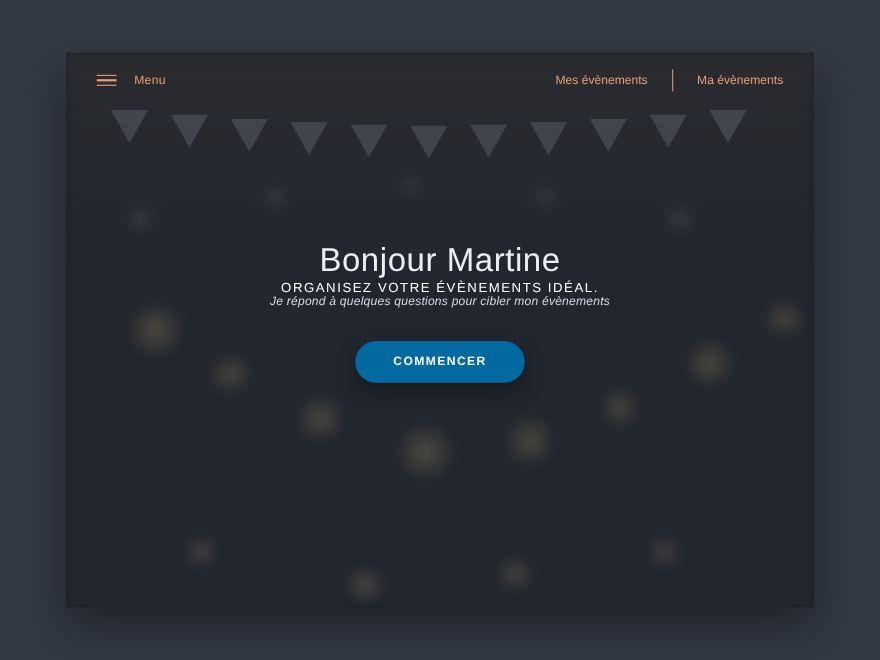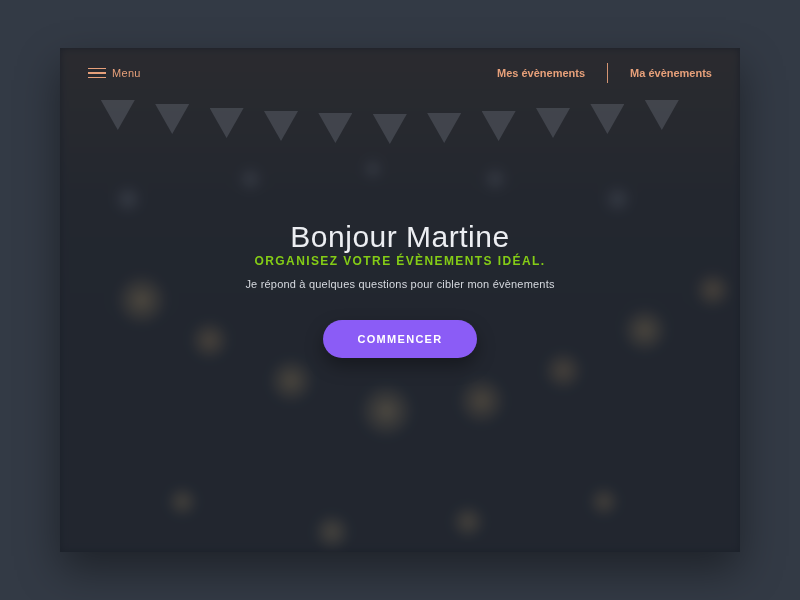--- a/index.html
+++ b/index.html
@@ -54,59 +54,59 @@
     clip-path: polygon(0 0, 100% 0, 50% 100%);
   }
   .header {
     position: relative;
     height: 50px;
     display: flex; align-items: center;
     padding: 0 28px;
     z-index: 3;
   }
   .menu-btn {
-    display: flex; align-items: center; gap: 6px;
+    display: flex; align-items: center; gap: 16px;
     color: #e7a07a; font-size: 11px; cursor: pointer;
     letter-spacing: 0.3px;
   }
   .hamburger { display: flex; flex-direction: column; gap: 3px; }
   .hamburger span { width: 18px; height: 1.5px; background: #e7a07a; display: block; }
   .spacer { flex: 1; }
   .nav { display: flex; align-items: center; gap: 22px; }
-  .nav a { color: #e7a07a; font-size: 11px; text-decoration: none; cursor: pointer; font-weight: bold; }
+  .nav a { color: #e7a07a; font-size: 11px; text-decoration: none; cursor: pointer; }
   .divider { width: 1px; height: 20px; background: #e7a07a; opacity: 0.9; }
   .hero {
     position: relative; z-index: 2;
     text-align: center;
     padding-top: 122px;
     color: #f3f4f6;
   }
   .greeting {
     font-size: 30px;
     font-weight: 200;
     letter-spacing: 0.5px;
     color: #eceef2;
   }
   .subtitle {
     font-size: 12px;
-    font-weight: 700;
+    font-weight: 400;
     letter-spacing: 1.4px;
-    color: #84cc16;
-    margin-bottom: 10px;
+    color: #ffffff;
   }
   .desc {
     font-size: 11px;
     font-weight: 300;
     color: #d6d9df;
     margin-bottom: 30px;
     letter-spacing: 0.2px;
+    font-style: italic;
   }
   .cta {
     display: inline-block;
-    background: #8b5cf6;
+    background: #0369a1;
     color: #fff;
     font-size: 11px;
     font-weight: 700;
     letter-spacing: 1.3px;
     padding: 13px 34px;
     border-radius: 999px;
     border: none;
     cursor: pointer;
     box-shadow: 0 8px 18px rgba(0,0,0,0.35);
   }

